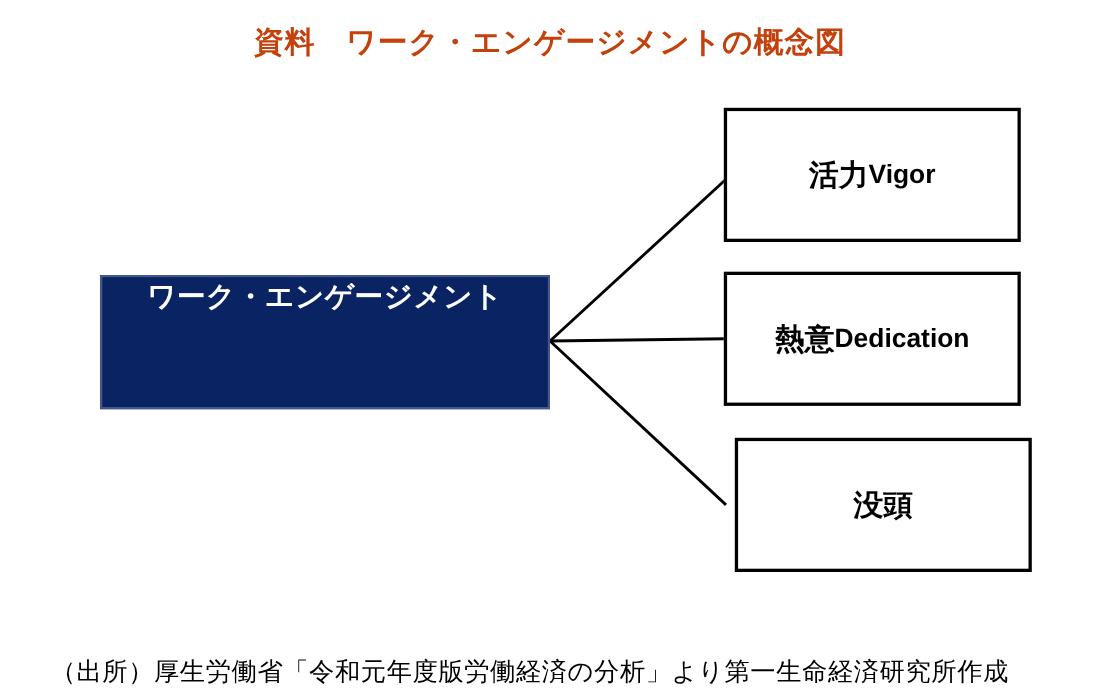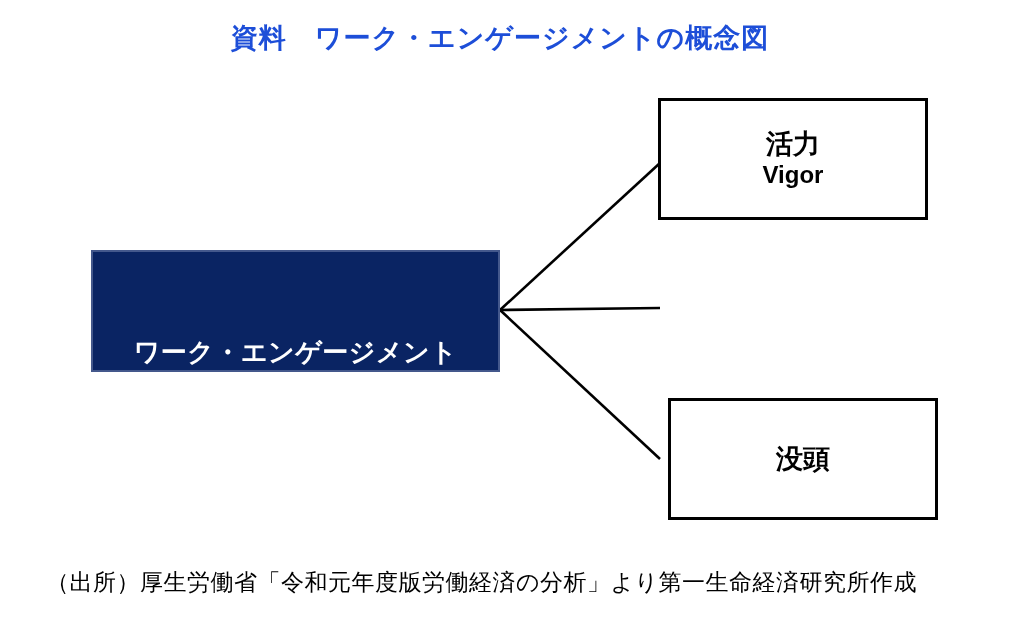--- a/index.html
+++ b/index.html
@@ -15,77 +15,77 @@
     overflow: hidden;
   }
   .title {
     position: absolute;
     top: 20px;
     left: 0;
     width: 1000px;
     text-align: center;
     font-size: 27px;
     font-weight: bold;
-    color: #1d4ed8;
+    color: #c2410c;
     letter-spacing: 1px;
     white-space: pre;
   }
   .connector-svg {
     position: absolute;
     top: 0;
     left: 0;
     width: 1016px;
     height: 629px;
   }
   .main-box {
     position: absolute;
     left: 91px;
     top: 250px;
     width: 409px;
     height: 122px;
     background: #0a2463;
     border: 2px solid #44588c;
     display: flex;
-    align-items: flex-end;
+    align-items: flex-start;
     justify-content: center;
     color: #ffffff;
     font-size: 26px;
     font-weight: bold;
     letter-spacing: 0.5px;
   }
   .component-box {
     position: absolute;
     left: 658px;
     width: 270px;
     height: 122px;
     background: #ffffff;
     border: 3px solid #000000;
     display: flex;
-    flex-direction: column;
+    flex-direction: row;
     align-items: center;
     justify-content: center;
     color: #000000;
     font-weight: bold;
     text-align: center;
   }
   .component-box .ja {
     font-size: 27px;
     line-height: 1.2;
   }
   .component-box .en {
     font-size: 24px;
     line-height: 1.2;
   }
   .box-vigor      { top: 98px; }
   .box-dedication { top: 247px; }
   .box-absorption { top: 398px; margin-left: 10px; }
   .source-note {
     position: absolute;
     left: 46px;
-    top: 567px;
+    top: 595px;
     font-size: 23px;
     color: #000000;
     letter-spacing: 0.5px;
   }
 </style>
 </head>
 <body>
 
 <div class="canvas">
 
@@ -99,20 +99,24 @@
 
   <div class="main-box">
     <span>ワーク・エンゲージメント</span>
   </div>
 
   <div class="component-box box-vigor">
     <span class="ja">活力</span>
     <span class="en">Vigor</span>
   </div>
 
+  <div class="component-box box-dedication">
+    <span class="ja">熱意</span>
+    <span class="en">Dedication</span>
+  </div>
 
   <div class="component-box box-absorption">
     <span class="ja">没頭</span>
   </div>
 
   <div class="source-note">（出所）厚生労働省「令和元年度版労働経済の分析」より第一生命経済研究所作成</div>
 
 </div>
 
 </body></html>

